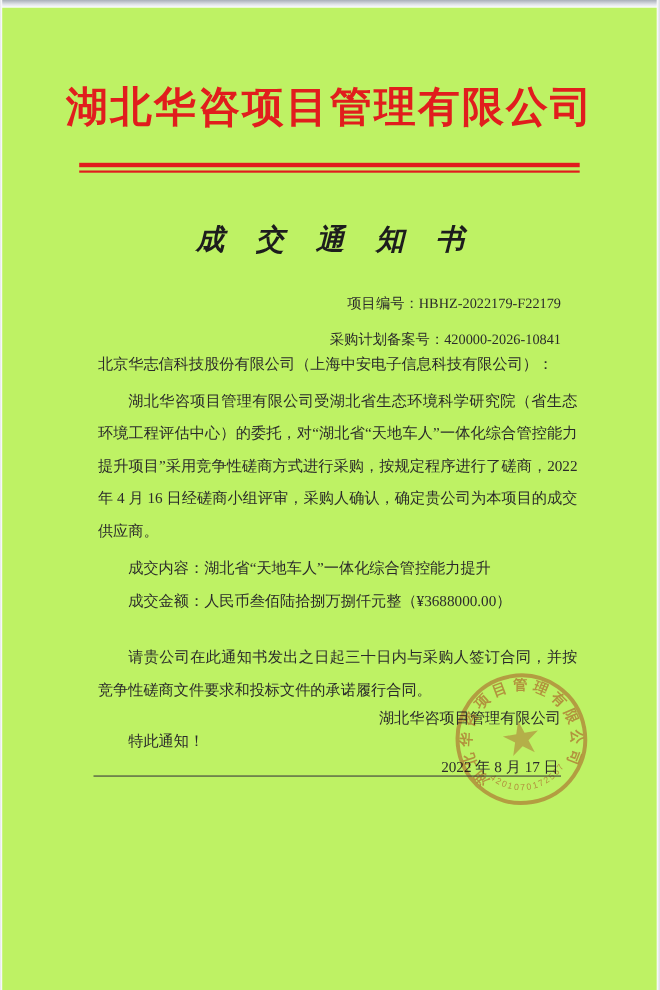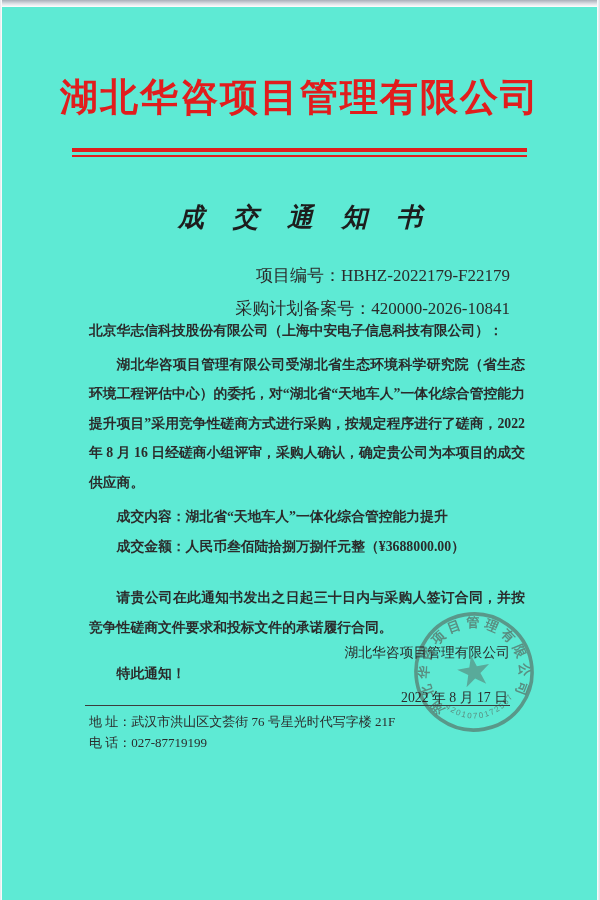--- a/index.html
+++ b/index.html
@@ -6,21 +6,21 @@
   body{
     width:600px;height:900px;
     background:#fbfbfc;
     font-family:"Liberation Serif","DejaVu Serif",serif;
     color:#262626;
     overflow:hidden;
   }
   .page{
     position:relative;
     width:600px;height:900px;
-    background:#5eead4;
+    background:#bef264;
     box-sizing:border-box;
   }
   
   .scan-edge-top{
     position:absolute;top:0;left:0;width:600px;height:7px;
     background:linear-gradient(#a9afb9,#dfe2e7 55%,#ffffff);
   }
   .scan-edge-right{
     position:absolute;top:0;right:0;width:3px;height:900px;
     background:linear-gradient(to left,#d9dce1,#ffffff);
@@ -48,26 +48,26 @@
     position:absolute;top:200px;left:0;width:600px;
     text-align:center;
     font-size:26px;font-weight:600;color:#1d1d1d;
     letter-spacing:11px;
     text-indent:11px; 
     font-style:italic;
   }
   .meta{
     position:absolute;top:259px;right:90px;
     text-align:right;
-    font-size:17px;line-height:33px;color:#2b2b2b;
+    font-size:13px;line-height:33px;color:#2b2b2b;
   }
   .body-text{
     position:absolute;top:316px;left:89px;width:436px;
     font-size:13.8px;line-height:29.5px;
-    text-align:justify;color:#2b2b2b;font-weight:bold;
+    text-align:justify;color:#2b2b2b;
   }
   .body-text .para{text-indent:2em;margin:0;}
   .body-text .recipient{text-indent:0;margin:0;}
   .body-text .p-award{margin-top:4px;}
   .body-text .p-content{margin-top:5px;}
   .body-text .p-sign{margin-top:22px;}
   .body-text .p-notice{margin-top:17px;}
 
   .sig-company{
     position:absolute;top:644px;left:0;right:90px;
@@ -110,21 +110,21 @@
 
   <div class="doc-title">成 交 通 知 书</div>
 
   <div class="meta">
     <div>项目编号：HBHZ-2022179-F22179</div>
     <div>采购计划备案号：420000-2026-10841</div>
   </div>
 
   <div class="body-text">
     <p class="recipient">北京华志信科技股份有限公司（上海中安电子信息科技有限公司）：</p>
-    <p class="para p-award">湖北华咨项目管理有限公司受湖北省生态环境科学研究院（省生态环境工程评估中心）的委托，对“湖北省“天地车人”一体化综合管控能力提升项目”采用竞争性磋商方式进行采购，按规定程序进行了磋商，2022 年 8 月 16 日经磋商小组评审，采购人确认，确定贵公司为本项目的成交供应商。</p>
+    <p class="para p-award">湖北华咨项目管理有限公司受湖北省生态环境科学研究院（省生态环境工程评估中心）的委托，对“湖北省“天地车人”一体化综合管控能力提升项目”采用竞争性磋商方式进行采购，按规定程序进行了磋商，2022 年 4 月 16 日经磋商小组评审，采购人确认，确定贵公司为本项目的成交供应商。</p>
     <p class="para p-content">成交内容：湖北省“天地车人”一体化综合管控能力提升</p>
     <p class="para">成交金额：人民币叁佰陆拾捌万捌仟元整（¥3688000.00）</p>
     <p class="para p-sign">请贵公司在此通知书发出之日起三十日内与采购人签订合同，并按竞争性磋商文件要求和投标文件的承诺履行合同。</p>
     <p class="para p-notice">特此通知！</p>
   </div>
 
   <div class="sig-company">湖北华咨项目管理有限公司</div>
   <div class="sig-date">2022 年 8 月 17 日</div>
 
   <svg class="seal" viewBox="-64 -64 128 128" xmlns="http://www.w3.org/2000/svg">
@@ -136,17 +136,13 @@
     <path d="M0,-17 L3.82,-5.26 L16.17,-5.25 L6.18,2.01 L9.99,13.75 L0,6.5 L-9.99,13.75 L-6.18,2.01 L-16.17,-5.25 L-3.82,-5.26 Z" fill="#f0a6a6" opacity="0.9"></path>
     <text font-size="13" font-weight="bold" fill="#ec8d8d" letter-spacing="4.6">
       <textPath href="#sealTopArc" startOffset="2">湖北华咨项目管理有限公司</textPath>
     </text>
     <text font-size="8" fill="#ec8d8d" letter-spacing="1.6">
       <textPath href="#sealBottomArc" startOffset="4">4201070172567</textPath>
     </text>
   </svg>
 
   <div class="footer-rule"></div>
-  <div class="footer">
-    <div>地 址：武汉市洪山区文荟街 76 号星光时代写字楼 21F</div>
-    <div>电 话：027-87719199</div>
-  </div>
 </div>
 
 </body></html>

